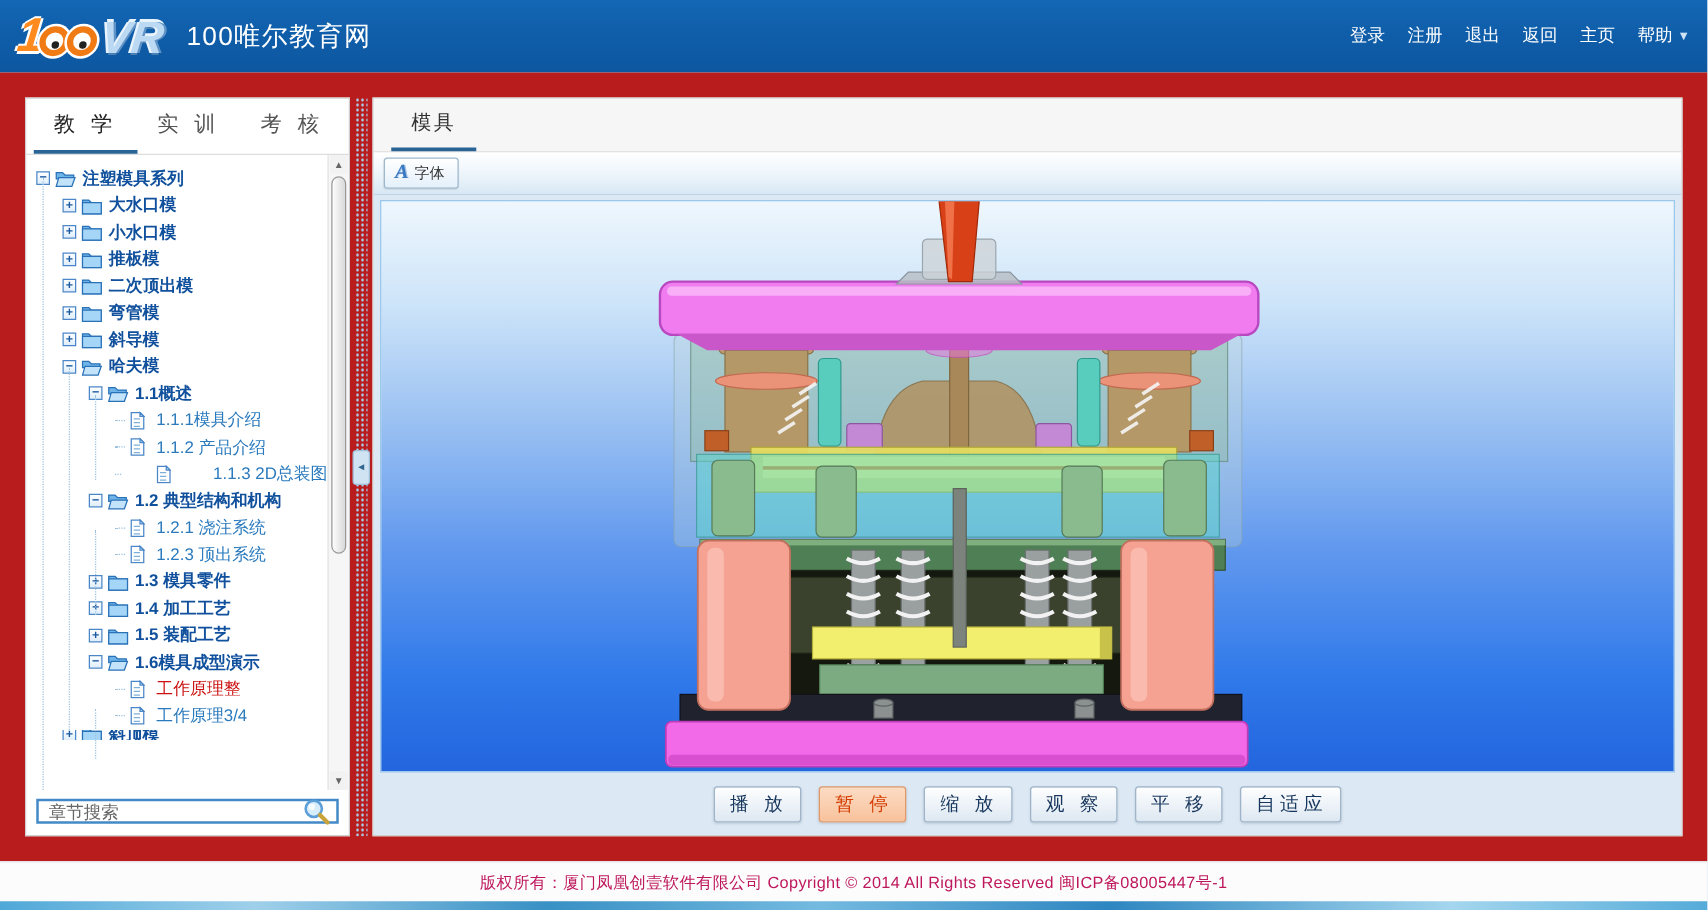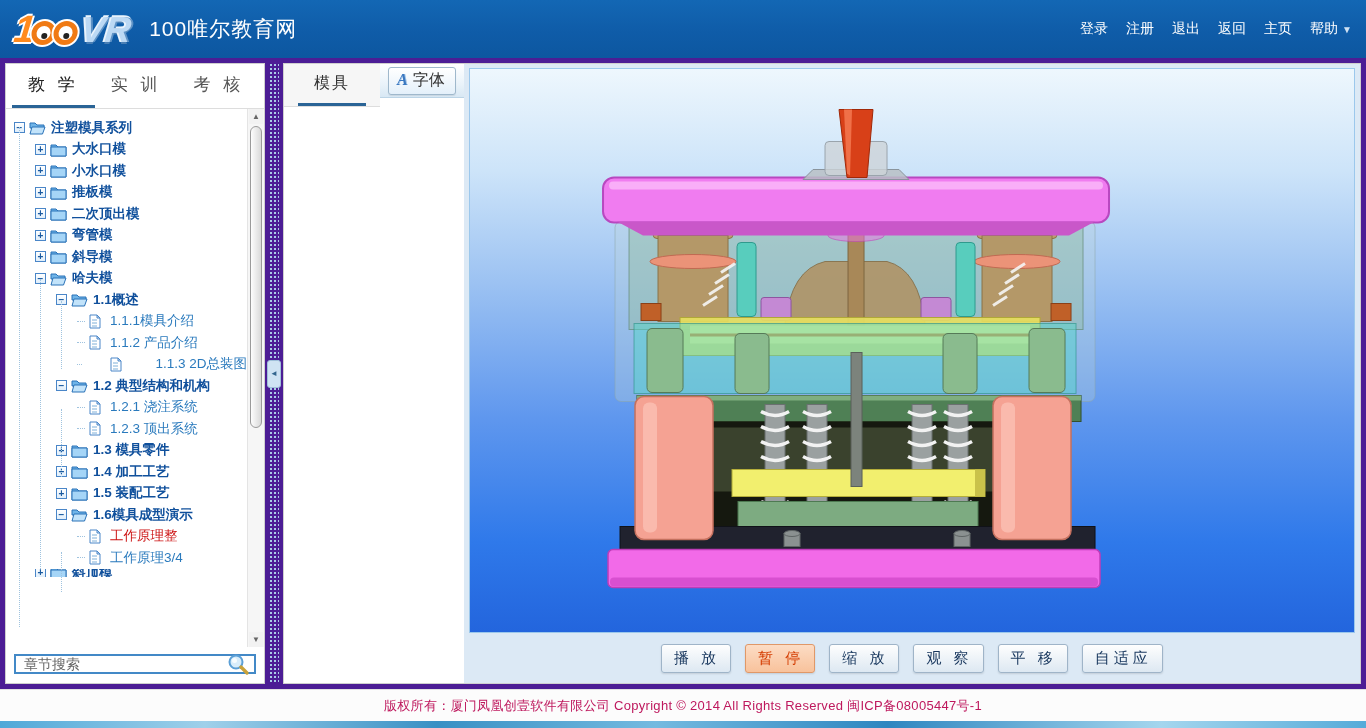--- a/index.html
+++ b/index.html
@@ -14,21 +14,21 @@
   .eye{display:inline-block;width:24px;height:24px;border-radius:50%;background:#fff;border:5px solid #f07a14;box-sizing:border-box;position:relative;margin:0 -1px 3px -1px;box-shadow:0 0 0 2px #fff;}
   .eye:after{content:"";position:absolute;left:5px;top:7px;width:6px;height:6px;border-radius:50%;background:#222;}
   .logo .lvr{font-weight:bold;font-style:italic;font-size:36px;line-height:36px;color:#bcd9f4;margin-left:4px;
     text-shadow:-2px 0 #e9f3fc,2px 0 #5f93c6,0 2px #4a7fb4,0 -2px #e9f3fc;}
   #site-title{color:#fff;font-size:21px;margin-left:6px;letter-spacing:1px;}
   #top-nav{margin-left:auto;display:flex;align-items:center;gap:18px;}
   #top-nav a{color:#fff;font-size:14px;text-decoration:none;cursor:pointer;display:flex;align-items:center;gap:4px;}
   .chev{font-size:10px;color:#cfe2f4;}
 
   
-  #content{flex:1 1 auto;display:flex;padding:5px;box-sizing:border-box;background:#4c1d95;min-height:0;}
+  #content{flex:1 1 auto;display:flex;padding:20px;box-sizing:border-box;background:#b91c1c;min-height:0;}
 
   
   #sidebar{width:258px;flex:0 0 auto;background:#fff;border:1px solid #cfcfcf;display:flex;flex-direction:column;min-height:0;}
   #side-tabs{height:44px;display:flex;align-items:stretch;border-bottom:1px solid #ddd;padding:0 6px;flex:0 0 auto;}
   .side-tab{flex:0 0 auto;display:flex;align-items:center;padding:0 16px;font-size:17px;color:#555;letter-spacing:4px;cursor:pointer;border-bottom:3px solid transparent;box-sizing:border-box;}
   .side-tab.active{color:#222;border-bottom-color:#2a6496;}
   #tree-area{flex:1 1 auto;position:relative;overflow:hidden;min-height:0;}
   #tree{position:absolute;left:0;top:0;right:17px;bottom:0;overflow:hidden;padding-top:8px;}
   .guide{position:absolute;border-left:1px dotted #9fc3df;width:0;}
   .tree-row{display:flex;align-items:center;height:21.5px;white-space:nowrap;cursor:pointer;position:relative;}
@@ -54,28 +54,28 @@
   #search-input{border:none;outline:none;flex:1;font-size:14px;padding:0 8px;color:#333;background:transparent;font-family:inherit;}
   #search-input::placeholder{color:#666;}
   #search-icon{width:24px;height:24px;flex:0 0 auto;margin-right:4px;cursor:pointer;}
 
   
   #splitter{width:18px;flex:0 0 auto;position:relative;display:flex;align-items:center;justify-content:center;}
   #splitter .dots{position:absolute;top:0;bottom:0;left:4px;width:10px;background-image:radial-gradient(#a9cbe6 1px,transparent 1.2px);background-size:4px 4px;}
   #collapse-btn{position:relative;z-index:2;width:12px;height:26px;background:#cfe3f3;border:1px solid #9fc0da;border-radius:3px;display:flex;align-items:center;justify-content:center;cursor:pointer;font-size:8px;color:#33668e;}
 
   
-  #main{flex:1 1 auto;background:#fff;border:1px solid #cfcfcf;display:flex;flex-direction:row;min-width:0;min-height:0;}
+  #main{flex:1 1 auto;background:#fff;border:1px solid #cfcfcf;display:flex;flex-direction:column;min-width:0;min-height:0;}
   #main-tabs{height:42px;background:#f6f6f6;border-bottom:1px solid #ddd;display:flex;align-items:stretch;padding:0 14px;flex:0 0 auto;}
   .main-tab{display:flex;align-items:center;padding:0 16px;font-size:16px;color:#444;letter-spacing:2px;border-bottom:3px solid transparent;box-sizing:border-box;cursor:pointer;}
   .main-tab.active{border-bottom-color:#2a6496;color:#333;}
   #toolbar{height:33px;background:linear-gradient(180deg,#ffffff 0%,#eaf3fa 60%,#d8e8f4 100%);border-bottom:1px solid #bcd4e6;display:flex;align-items:center;padding:0 8px;flex:0 0 auto;}
   #font-button{display:flex;align-items:center;gap:5px;border:1px solid #9fb8cc;border-radius:3px;background:linear-gradient(180deg,#ffffff,#e4f0fa);padding:2px 10px 3px 8px;cursor:pointer;box-shadow:0 1px 1px rgba(0,0,0,.08);}
   #font-button .aicon{font-family:"Liberation Serif","DejaVu Serif",serif;font-style:italic;font-weight:bold;font-size:16px;color:#3a78c0;text-shadow:1px 0 #9cc0e6;}
-  #font-button .flabel{font-size:16px;color:#333;}
+  #font-button .flabel{font-size:12px;color:#333;}
 
   #viewer-wrap{flex:1 1 auto;background:#dce9f5;padding:4px 5px 0 5px;display:flex;flex-direction:column;min-height:0;}
   #viewer{flex:1 1 auto;position:relative;border:1px solid #9cc8ec;background:linear-gradient(180deg,#eef7fd 0%,#cde4f9 18%,#9cc2f2 38%,#5f97ee 62%,#2f79ea 84%,#2365dd 100%);overflow:hidden;min-height:0;}
   #viewer svg{position:absolute;left:50%;top:0;transform:translateX(-53%);height:100%;}
 
   #controls{height:50px;flex:0 0 auto;display:flex;align-items:center;justify-content:center;gap:14px;}
   .ctrl-btn{min-width:52px;padding:4px 10px;border:1px solid #9fb4c8;border-radius:3px;background:linear-gradient(180deg,#fefefe,#dde8f2);font-size:15px;font-weight:normal;color:#17365d;letter-spacing:4px;text-indent:2px;cursor:pointer;box-shadow:0 1px 2px rgba(0,0,0,.12);font-family:inherit;}
   .ctrl-btn.active{border-color:#e09868;background:linear-gradient(180deg,#fcdcc4,#f8c29c);color:#d43c00;}
 
   

